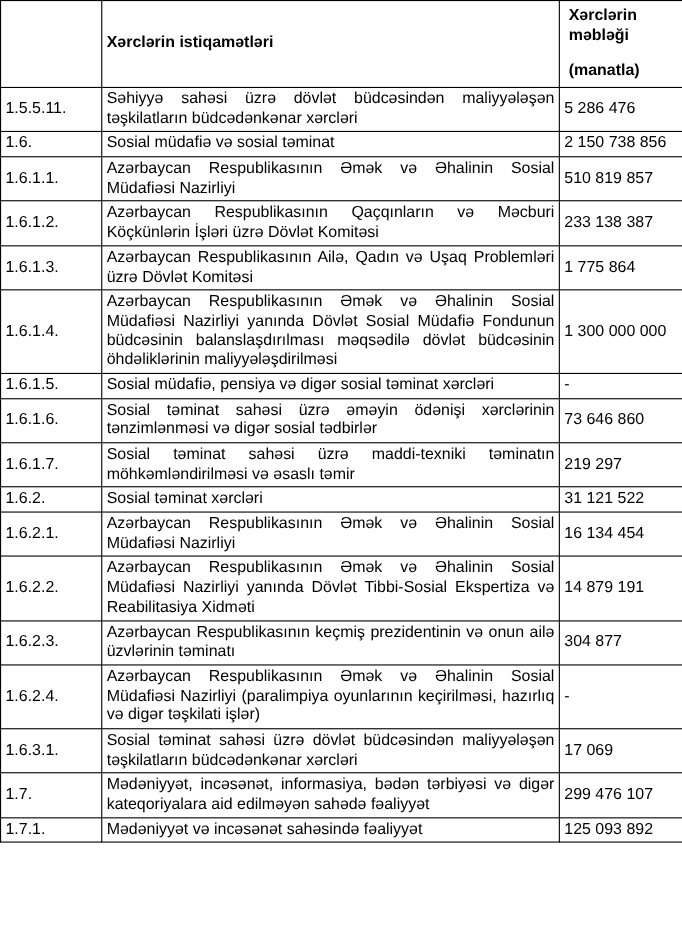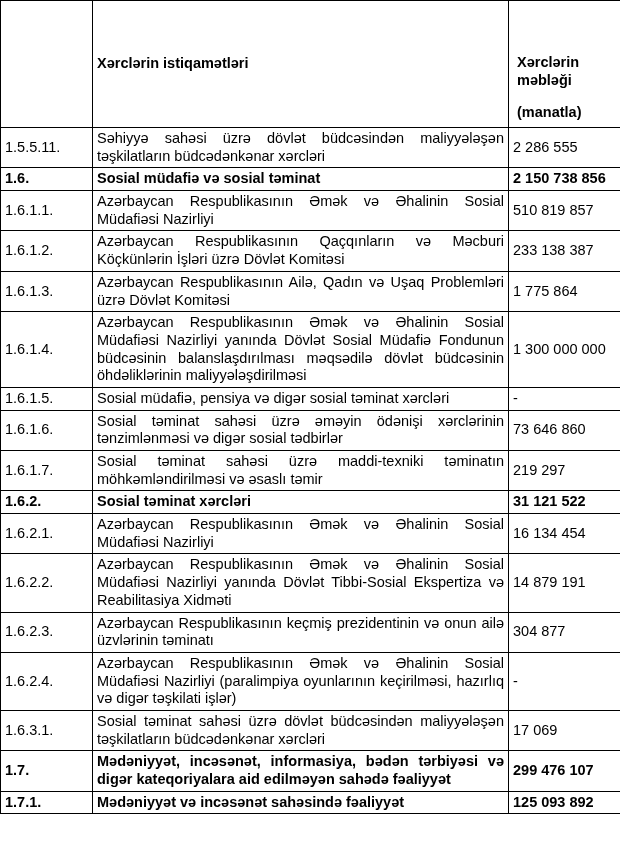--- a/index.html
+++ b/index.html
@@ -46,38 +46,37 @@
   th.h-amount {
     padding: 0;
   }
   .amount-head {
     height: 74px;
     display: flex;
     flex-direction: column;
     justify-content: space-between;
     padding: 3px 4px;
     box-sizing: border-box;
-    margin-top: 48px;
   }
   td.cell-code {
     text-align: left;
     vertical-align: middle;
   }
   td.cell-desc {
     text-align: justify;
     text-align-last: left;
   }
   td.cell-amount {
     text-align: left;
     white-space: nowrap;
     padding-left: 2px;
     padding-right: 1px;
   }
   tr.bold td {
-    font-weight: bold;
+    font-weight: normal;
   }
 </style>
 </head>
 <body>
 
 <div class="page">
   <table class="budget">
     <colgroup>
       <col class="c-code">
       <col class="c-desc">
@@ -93,21 +92,21 @@
             <span>(manatla)</span>
           </div>
         </th>
       </tr>
     </thead>
     <tbody>
 
   <tr>
     <td class="cell-code">1.5.5.11.</td>
     <td class="cell-desc">Səhiyyə sahəsi üzrə dövlət büdcəsindən maliyyələşən təşkilatların büdcədənkənar xərcləri</td>
-    <td class="cell-amount">2 286 555</td>
+    <td class="cell-amount">5 286 476</td>
   </tr>
 
   <tr class="bold">
     <td class="cell-code">1.6.</td>
     <td class="cell-desc">Sosial müdafiə və sosial təminat</td>
     <td class="cell-amount">2 150 738 856</td>
   </tr>
 
 
   <tr>

